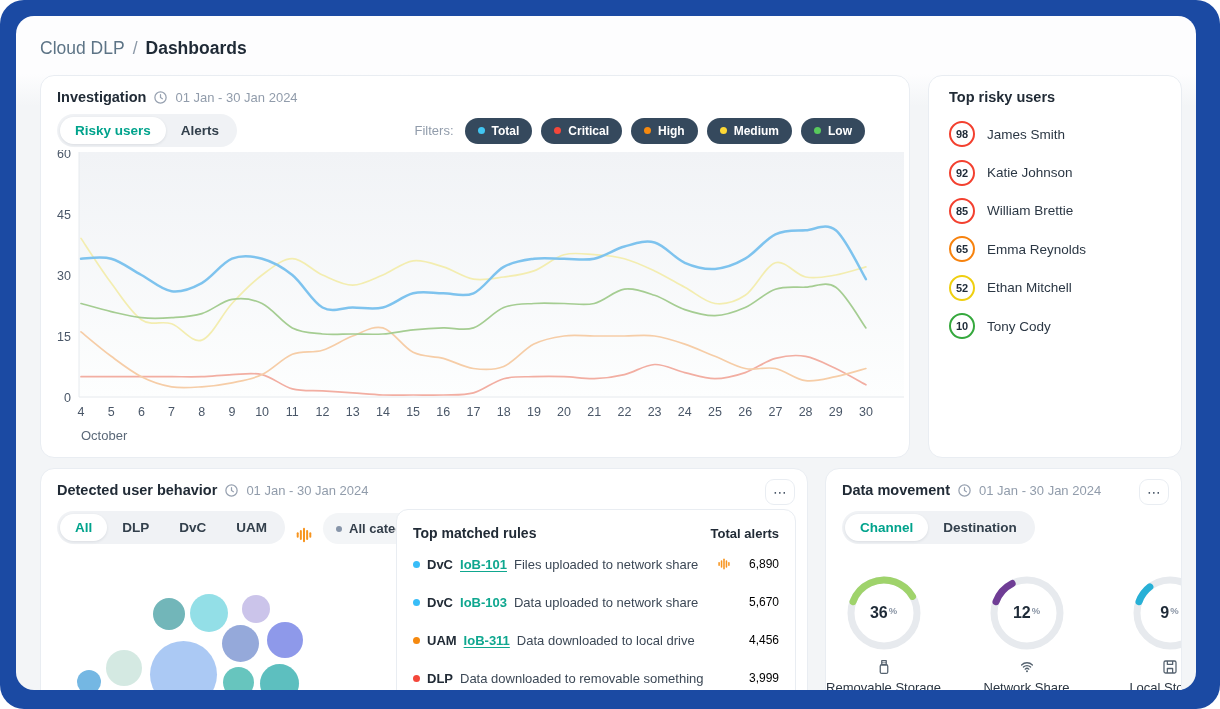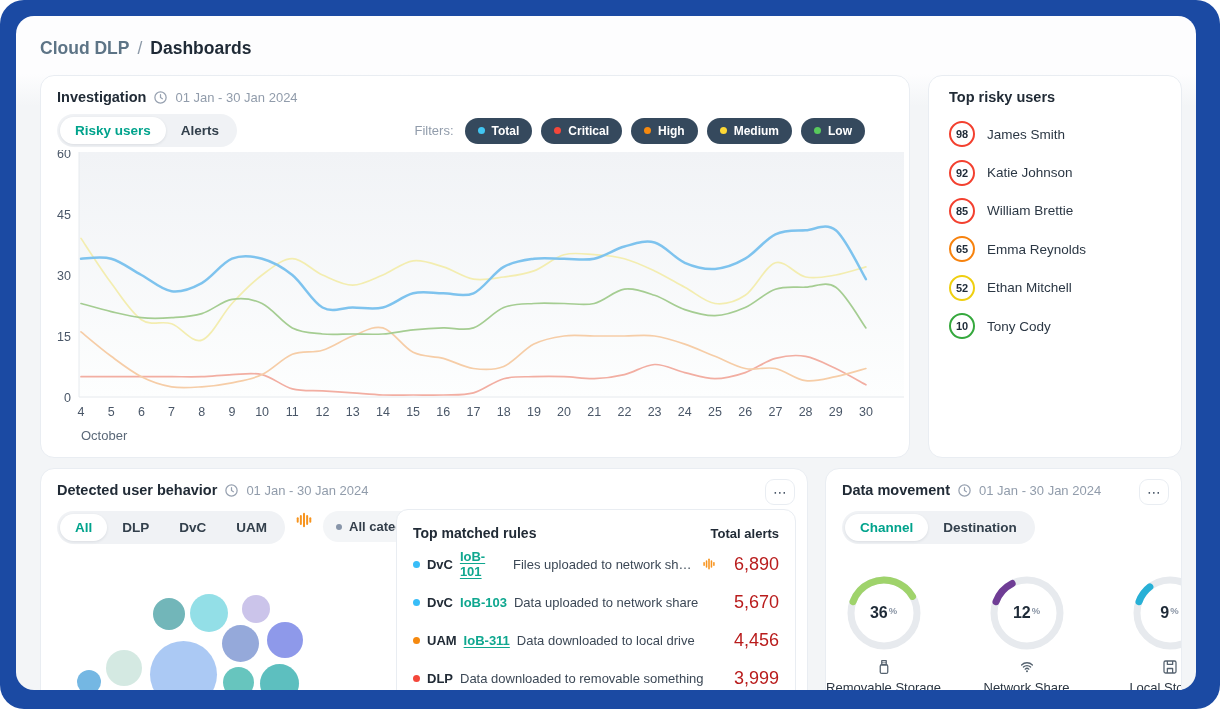--- a/index.html
+++ b/index.html
@@ -5,21 +5,21 @@
   html,body{margin:0;padding:0;}
   body{width:1220px;height:709px;overflow:hidden;background:#fff;
        font-family:"Liberation Sans","DejaVu Sans",sans-serif;
        -webkit-font-smoothing:antialiased;}
   .frame{position:absolute;inset:0;width:1220px;height:709px;background:#1b4aa3;border-radius:24px;}
   .window{position:absolute;left:16px;top:16px;width:1180px;height:674px;border-radius:18px;
           background:linear-gradient(#fdfdfe 0,#fdfdfe 58px,#f3f5f7 90px,#f3f5f7 100%);overflow:hidden;}
   
   .topbar{position:absolute;left:24px;right:24px;top:14px;height:36px;display:flex;align-items:center;}
   .brand{display:flex;align-items:baseline;gap:8px;font-size:17.5px;}
-  .brand-name{color:#5d7486;font-weight:700;cursor:pointer;}
+  .brand-name{color:#5d7486;font-weight:400;cursor:pointer;}
   .brand-sep{color:#8b98a7;font-weight:400;}
   .brand-page{color:#1f2a36;font-weight:700;}
   .pill-group{display:flex;align-items:center;background:#f0f2f5;border-radius:18px;padding:3px;}
   .nav-tabs{margin-left:22px;}
   .tab{border:none;background:transparent;padding:6px 15px;border-radius:15px;font-size:13.5px;
        font-weight:600;color:#33404c;cursor:pointer;font-family:inherit;white-space:nowrap;}
   .tab.active{background:#fff;color:#00a38c;box-shadow:0 1px 3px rgba(20,40,60,.10);}
   .top-actions{margin-left:auto;display:flex;align-items:center;gap:14px;}
   .date-pill{display:flex;align-items:center;gap:7px;background:#fff;border:1px solid #e3e9ef;
              border-radius:17px;padding:7px 14px;font-size:13.5px;font-weight:700;color:#0ea793;
@@ -46,40 +46,40 @@
   .dot{width:7px;height:7px;border-radius:50%;display:inline-block;}
   .line-chart{position:absolute;left:16px;top:74px;width:848px;height:300px;}
   
   .risky .panel-title{position:absolute;left:20px;top:13px;}
   .risky-list{position:absolute;left:20px;top:39px;right:10px;}
   .risky-row{height:38.4px;display:flex;align-items:center;gap:12px;cursor:pointer;}
   .score-badge{width:22px;height:22px;border-radius:50%;border:2.5px solid;display:flex;align-items:center;
                justify-content:center;font-size:11px;font-weight:700;color:#1f2b38;flex:0 0 auto;background:#fff;}
   .risky-name{font-size:13.5px;color:#2b3744;}
   
-  .behavior-tabs{position:absolute;left:16px;top:42px;display:flex;align-items:flex-start;gap:10px;}
+  .behavior-tabs{position:absolute;left:16px;top:42px;display:flex;align-items:flex-end;gap:10px;}
   .cat-pill{display:flex;align-items:center;gap:7px;background:#f3f5f7;border:none;border-radius:16px;
             padding:8px 13px;font-size:13px;font-weight:600;color:#333e4a;cursor:pointer;font-family:inherit;}
   .cat-dot{width:6px;height:6px;border-radius:50%;background:#8795a9;}
   .chev{font-size:8px;color:#4a5768;}
   .bubbles{position:absolute;inset:0;pointer-events:none;}
   .bubble{position:absolute;border-radius:50%;}
   .rules-card{position:absolute;left:355px;top:40px;width:398px;height:246px;background:#fff;
               border:1px solid #e9edf2;border-radius:12px;}
   .rules-head{display:flex;justify-content:space-between;align-items:center;padding:15px 16px 4px 16px;}
   .rules-title{font-size:14px;font-weight:700;color:#212b36;}
   .rules-col{font-size:13px;font-weight:700;color:#212b36;}
   .rule-row{display:flex;align-items:center;padding:0 16px;height:38px;cursor:pointer;}
   .rule-left{display:flex;align-items:center;gap:7px;min-width:0;}
   .rule-cat{font-size:13px;font-weight:700;color:#212b36;}
   .rule-link{font-size:13px;font-weight:600;color:#0fa78f;text-decoration:underline;text-underline-offset:2px;}
   .rule-link.no-line{text-decoration:none;}
   .rule-text{font-size:13px;color:#3c4856;white-space:nowrap;overflow:hidden;text-overflow:ellipsis;}
   .rule-right{margin-left:auto;display:flex;align-items:center;gap:6px;padding-left:8px;}
-  .rule-value{font-size:18px;color:#b91c1c;margin-left:12px;}
+  .rule-value{font-size:12px;color:#000000;margin-left:12px;}
   
   .movement-tabs{position:absolute;left:16px;top:42px;display:flex;}
   .donut-row{position:absolute;left:10px;top:106px;display:flex;gap:48px;}
   .donut-item{width:95px;flex:0 0 auto;display:flex;flex-direction:column;align-items:center;}
   .donut-wrap{position:relative;width:76px;height:76px;}
   .donut-center{position:absolute;inset:0;display:flex;align-items:center;justify-content:center;}
   .donut-val{font-size:16px;font-weight:700;color:#1f2b38;}
   .donut-unit{font-size:9.5px;font-weight:700;color:#8a95a5;margin-left:1px;position:relative;top:-3px;}
   .donut-icon{margin-top:7px;color:#55626f;height:18px;}
   .donut-label{margin-top:4px;font-size:13px;color:#2b3642;white-space:nowrap;}

